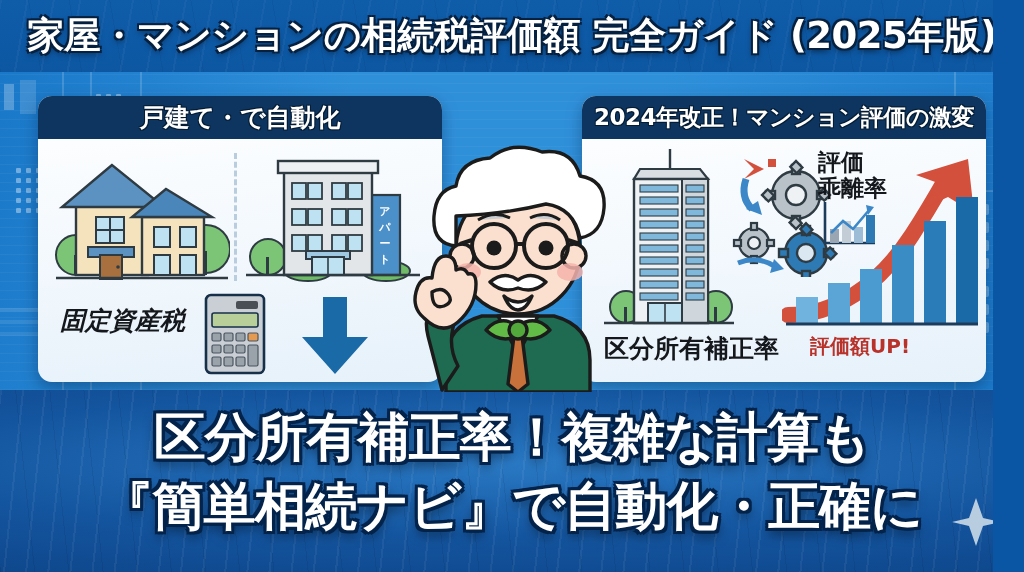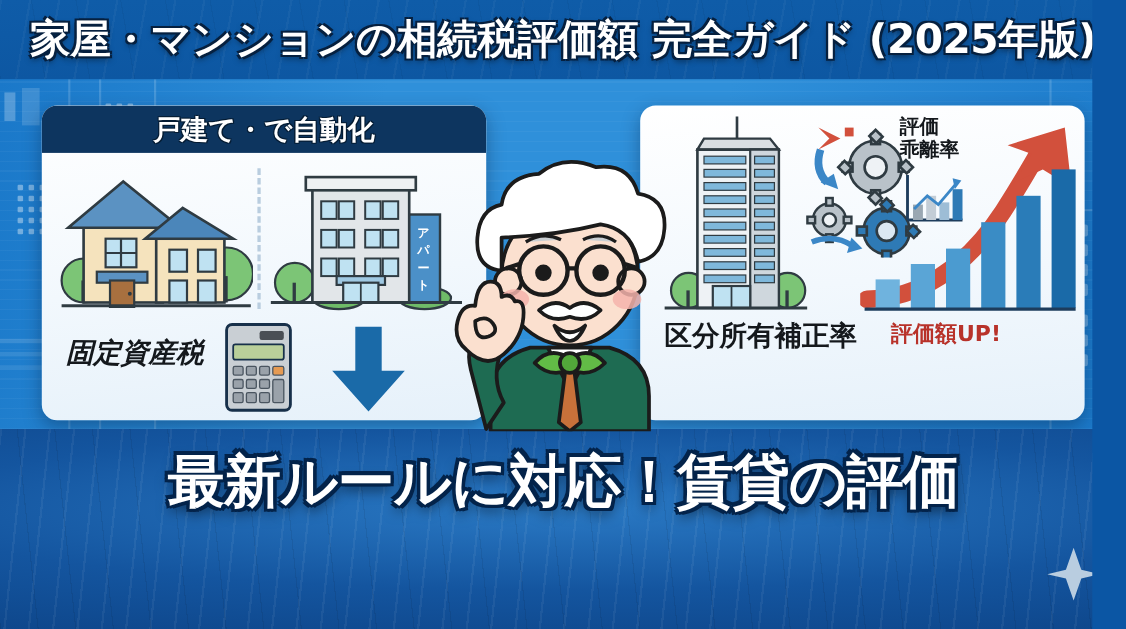--- a/index.html
+++ b/index.html
@@ -71,21 +71,21 @@
 
   .vdash{position:absolute;top:14px;width:0;height:128px;border-left:3px dashed #b9cddf;}
 
   .cap{
     position:absolute;font-weight:bold;color:#14181c;white-space:nowrap;
     line-height:1.12;
   }
   .cap-left{left:22px;top:168px;font-size:25px;font-style:italic;}
   .cap-kubun{left:22px;top:196px;font-size:25px;text-align:right;}
   .cap-up{left:228px;top:196px;font-size:20px;color:#b8322a;}
-  .cap-kairi{left:236px;top:10px;font-size:18px;line-height:1.15;}
+  .cap-kairi{left:236px;top:10px;font-size:23px;line-height:1.15;}
 
   
   svg{display:block;}
   .svgabs{position:absolute;}
 
   
   .bottom{
     position:absolute;left:0;top:390px;width:1024px;height:182px;
     background:
       radial-gradient(130% 90% at 50% 40%, #2a79c4 0%, #14559f 45%, #0a3d7e 100%);
@@ -296,20 +296,21 @@
         </g>
       </svg>
 
       <svg class="svgabs" style="left:258px;top:156px" width="78" height="82" viewBox="0 0 78 82">
         <polygon points="27,2 51,2 51,42 72,42 39,79 6,42 27,42" fill="#1a6aa8"></polygon>
       </svg>
     </div>
   </div>
 
   <div class="card" id="card-right">
+    <div class="card-head">2024年改正！マンション評価の激変</div>
     <div class="card-body">
 
       <svg class="svgabs" style="left:22px;top:8px" width="130" height="188" viewBox="0 0 130 188">
         <line x1="66" y1="2" x2="66" y2="22" stroke="#2f3b42" stroke-width="2.4"></line>
         <circle cx="22" cy="160" r="16" fill="#7cc576" stroke="#2f3b42" stroke-width="2"></circle>
         <rect x="20" y="160" width="3" height="16" fill="#2f3b42"></rect>
         <circle cx="112" cy="160" r="16" fill="#7cc576" stroke="#2f3b42" stroke-width="2"></circle>
         <rect x="110" y="160" width="3" height="16" fill="#2f3b42"></rect>
         <polygon points="36,22 96,22 104,32 30,32" fill="#d9dee2" stroke="#2f3b42" stroke-width="2.2"></polygon>
         <polygon points="30,32 104,32 104,176 30,176" fill="#eef2f5" stroke="#2f3b42" stroke-width="2.4"></polygon>
@@ -447,19 +448,20 @@
       <circle cx="120" cy="190" r="9" fill="#52a83a"></circle>
       <path d="M44 250 L30 196 Q24 172 40 160 L58 178 Q48 204 60 226 Z" fill="#1e6b52"></path>
       <path d="M26 178 q-12 -10 -8 -26 q4 -16 16 -14 q2 -22 14 -22 q10 0 10 14 q8 -4 12 4 q8 -2 8 10 q0 22 -18 38 q-16 14 -34 -4 Z" fill="#fbe0cf"></path>
       <path d="M34 152 q10 -6 16 2 q6 8 -4 12 q-12 4 -12 -14 Z" fill="#fbe0cf"></path>
     </g>
   </svg>
 
   <div class="bottom">
     <div class="streaks"></div>
   </div>
-  <div class="bline" id="bline1">最新ルールに対応！賃貸の評価</div>
+  <div class="bline" id="bline1">区分所有補正率！複雑な計算も</div>
+  <div class="bline" id="bline2">『簡単相続ナビ』で自動化・正確に</div>
 
   <svg class="sparkle" width="48" height="52" viewBox="0 0 48 52">
     <polygon points="24,2 31,22 48,26 31,30 24,50 17,30 0,26 17,22" fill="#b9cde0"></polygon>
   </svg>
 
 </div>
 
 </body></html>

